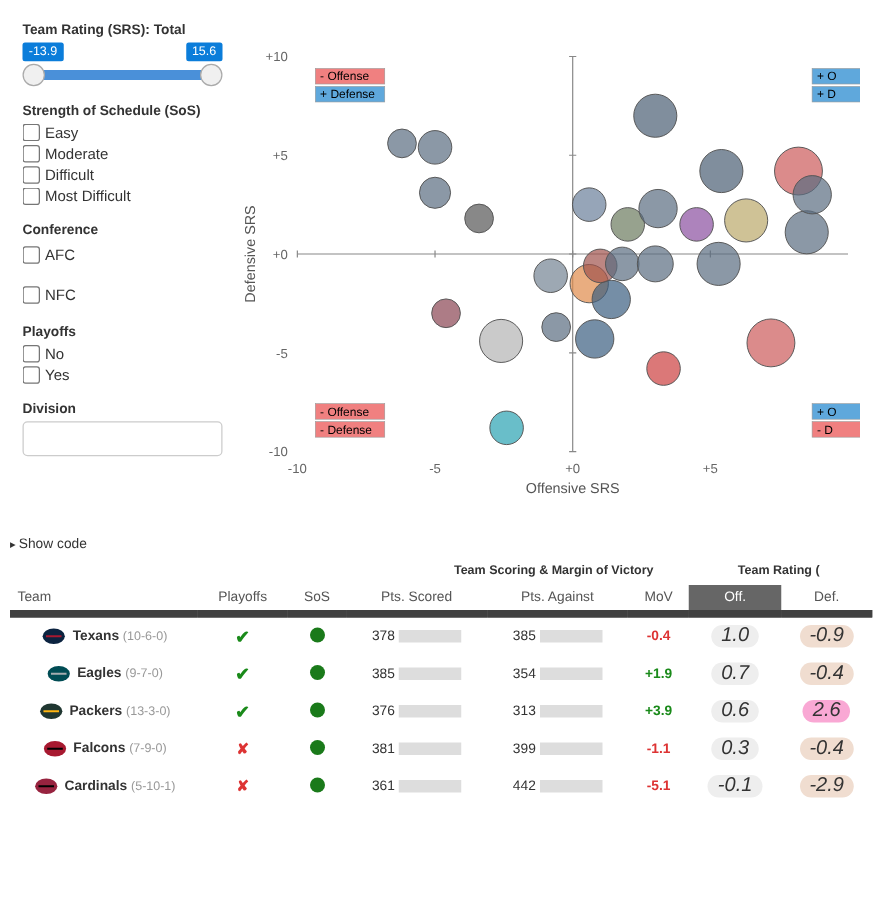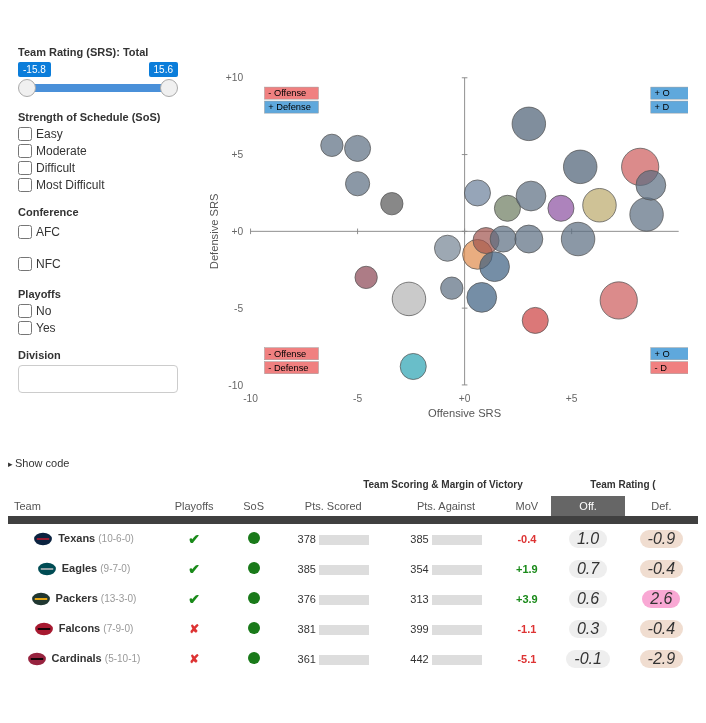--- a/index.html
+++ b/index.html
@@ -1,17 +1,17 @@
 <!DOCTYPE html>
 <html><head>
 <meta charset="utf-8">
 <style>
 *{margin:0;padding:0;box-sizing:border-box;}
 body{font-family:Arial,Helvetica,sans-serif;font-size:12px;color:#333;background:#fff;width:706px;}
-.container{display:flex;gap:26px;padding:18px;margin-top:28px;}
+.container{display:flex;gap:12px;padding:18px;}
 .sidebar{width:160px;flex-shrink:0;}
 .control-section{margin-bottom:14px;}
 .control-label{font-weight:bold;font-size:11px;margin-bottom:4px;display:block;}
 .slider-labels{display:flex;justify-content:space-between;margin-bottom:2px;}
 .slider-badge{background:#0b7dda;color:#fff;padding:2px 5px;font-size:10px;border-radius:2px;}
 .slider-track{position:relative;height:18px;display:flex;align-items:center;}
 .slider-bar{position:absolute;height:8px;background:#4a90d9;left:8px;right:8px;border-radius:4px;}
 .slider-handle{width:18px;height:18px;background:#f0f0f0;border:1px solid #aaa;border-radius:50%;position:absolute;cursor:pointer;}
 .checkbox-row{display:flex;align-items:center;gap:4px;margin:3px 0;}
 .checkbox-row input{width:14px;height:14px;}
@@ -27,21 +27,21 @@
 .corner-tag{font-size:10px;}
 .corner-tag rect{stroke:#999;stroke-width:0.5;}
 .bubble{stroke:#555;stroke-width:0.8;fill-opacity:0.7;}
 
 .table-wrap{margin:0 8px;overflow:hidden;}
 .section-headers{display:flex;font-weight:bold;font-size:10px;margin-bottom:6px;}
 .sh-team{width:220px;}
 .sh-scoring{flex:1;text-align:center;}
 .sh-rating{width:150px;text-align:center;}
 table{width:100%;border-collapse:collapse;}
-th{font-size:11px;font-weight:normal;color:#555;padding:4px 6px;text-align:center;border-bottom:8px solid #404040;}
+th{font-size:11px;font-weight:normal;color:#555;padding:4px 6px;text-align:center;border-bottom:6px solid #404040;}
 th.team-col{text-align:left;width:150px;}
 th.sorted{background:#666;color:#fff;}
 td{padding:6px 4px;font-size:11px;text-align:center;vertical-align:middle;}
 td.team-cell{text-align:center;}
 .team-name{font-weight:bold;}
 .team-record{color:#999;font-size:10px;}
 .logo{width:22px;height:16px;display:inline-block;vertical-align:middle;margin-right:4px;}
 .check{color:#1a8a1a;font-weight:bold;font-size:14px;}
 .xmark{color:#d33;font-weight:bold;font-size:12px;}
 .dot-green{width:12px;height:12px;border-radius:50%;background:#1a7a1a;display:inline-block;}
@@ -56,21 +56,21 @@
 .pill-def-neg{background:#f0ddd0;}
 </style>
 </head>
 <body>
 
 <div class="container">
   <div class="sidebar">
     <div class="control-section">
       <span class="control-label">Team Rating (SRS): Total</span>
       <div class="slider-labels">
-        <span class="slider-badge">-15.8</span>
+        <span class="slider-badge">-13.9</span>
         <span class="slider-badge">15.6</span>
       </div>
       <div class="slider-track">
         <div class="slider-bar"></div>
         <div class="slider-handle" style="left:0"></div>
         <div class="slider-handle" style="right:0"></div>
       </div>
     </div>
     <div class="control-section">
       <span class="control-label">Strength of Schedule (SoS)</span>

